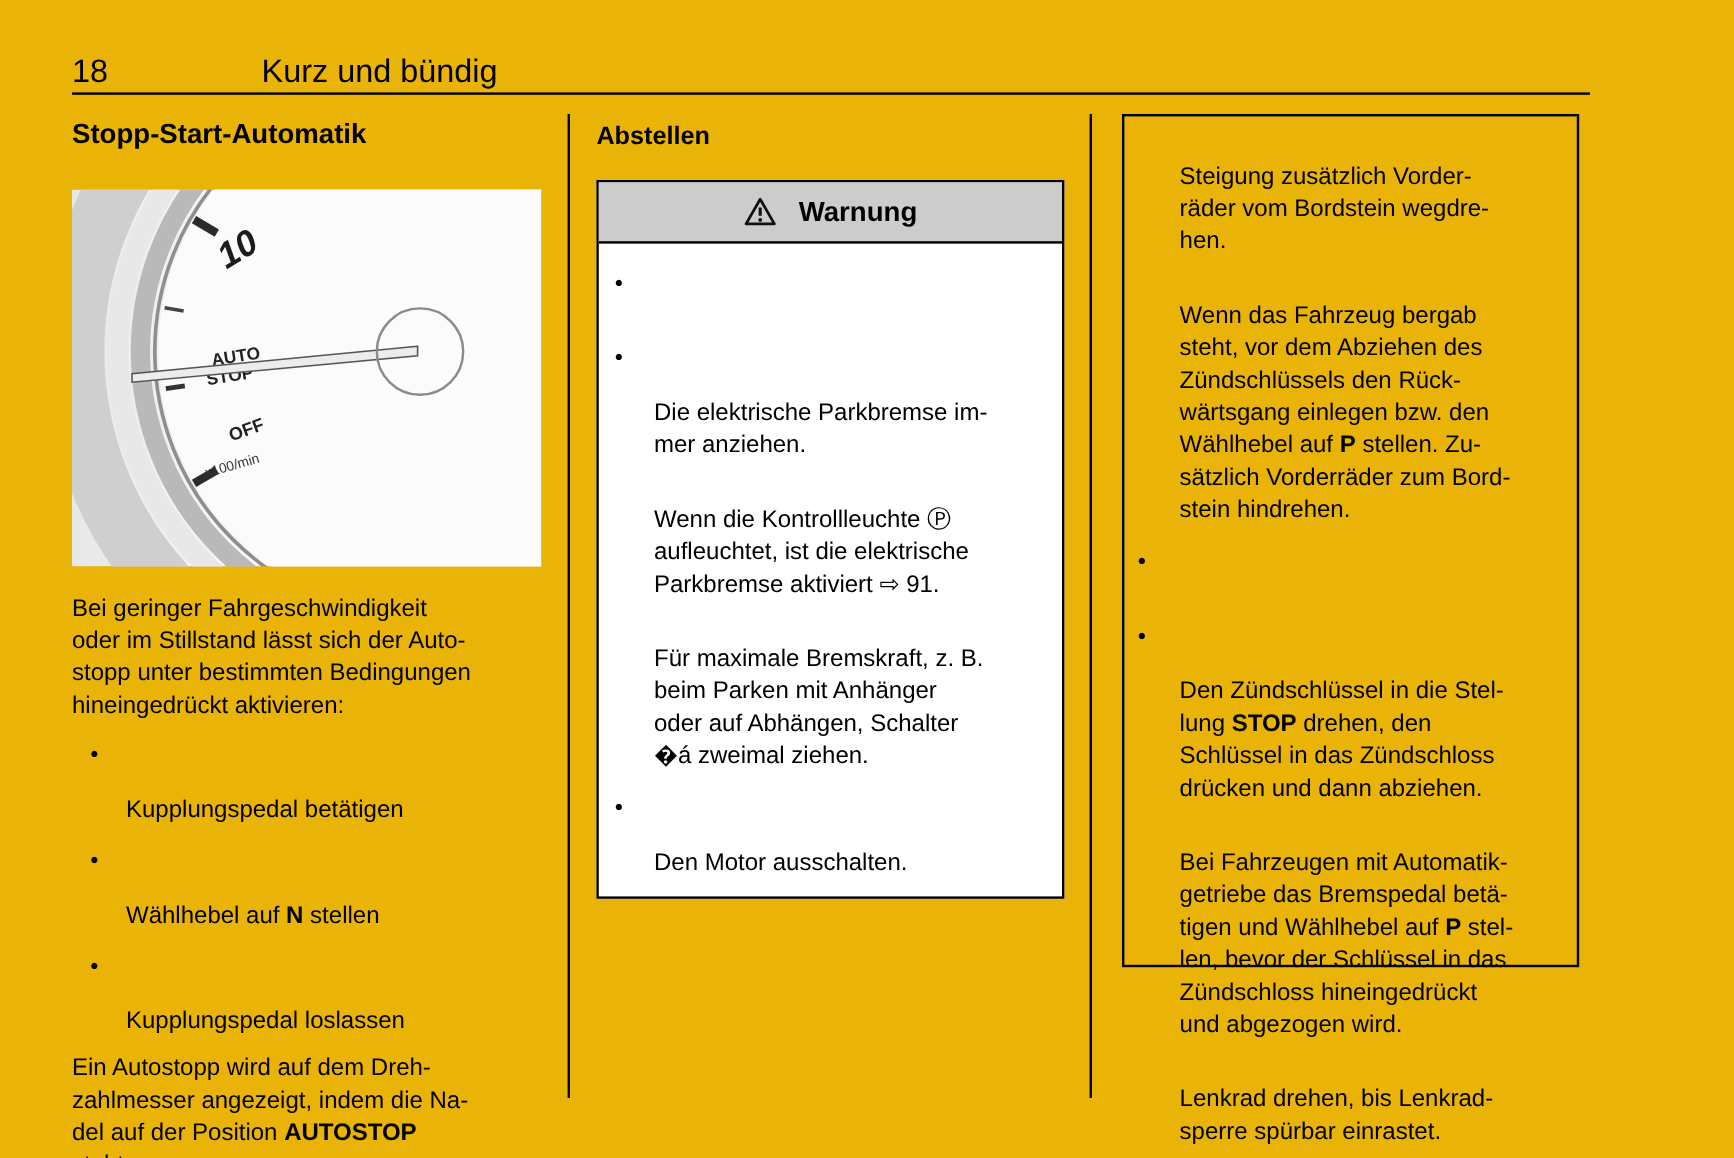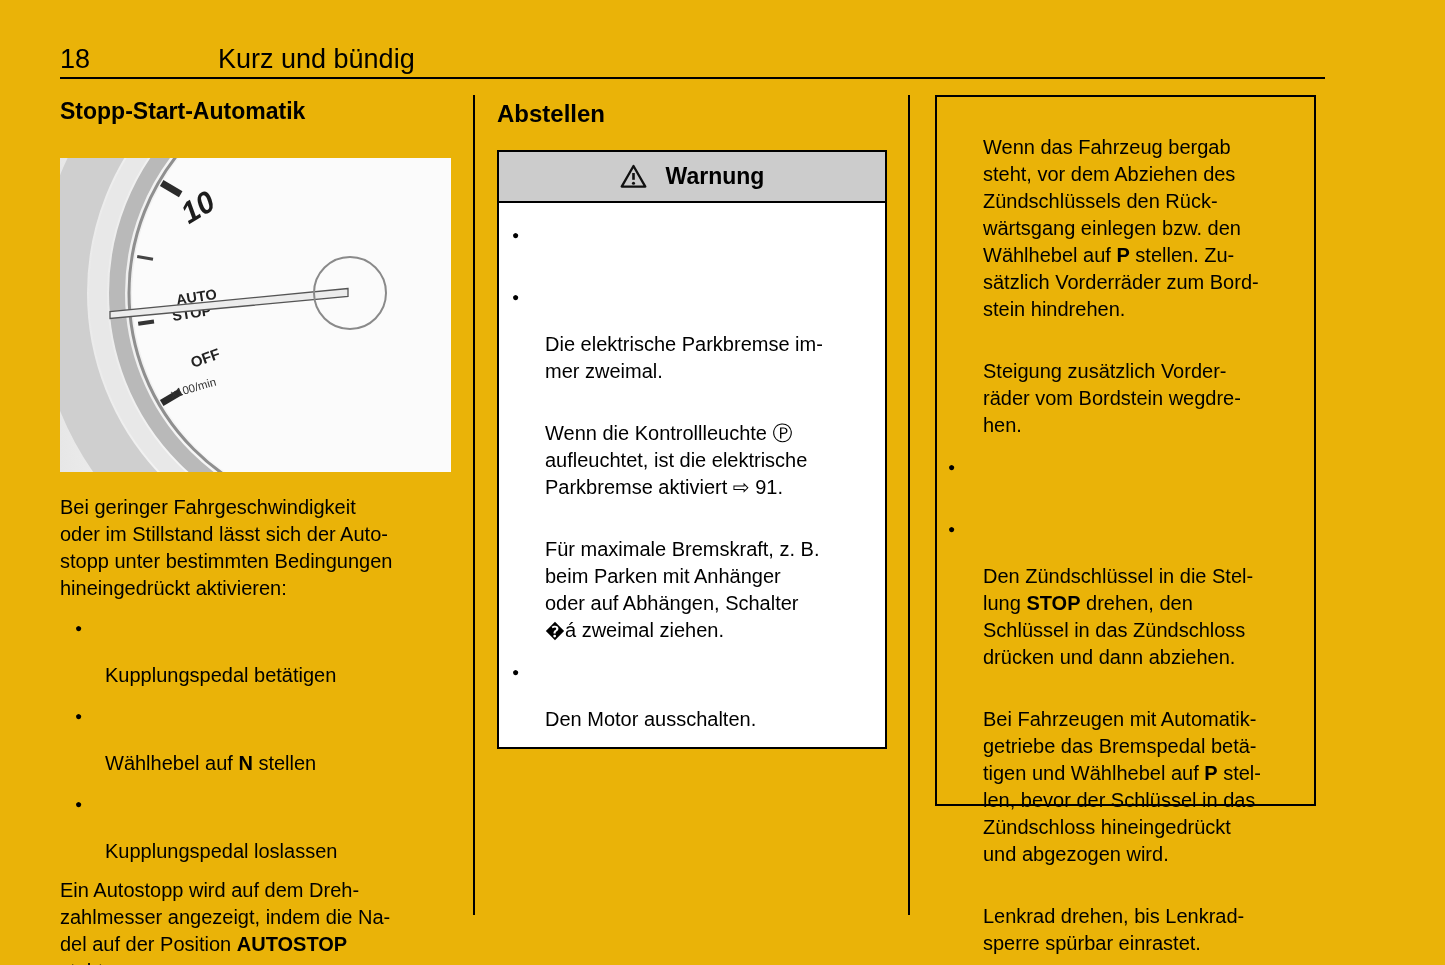--- a/index.html
+++ b/index.html
@@ -21,21 +21,21 @@
   .vrule.v1 { left:473px; }
   .vrule.v2 { left:908px; }
 
   
   .col1 { position:absolute; left:60px;  top:96px; width:400px; }
   .col2 { position:absolute; left:497px; top:96px; width:390px; }
   .col3 { position:absolute; left:935px; top:95px; width:381px; height:711px;
           border:2px solid #000; padding:10px 14px 0 46px; }
 
   .h-left { font-size:23px; font-weight:bold; line-height:30px; margin-bottom:32px; }
-  .h-mid  { font-size:24px; font-weight:bold; line-height:35px; margin-bottom:19px; }
+  .h-mid  { font-size:21px; font-weight:bold; line-height:35px; margin-bottom:19px; }
 
   .txt { font-size:20px; line-height:27px; white-space:pre-line; }
 
   .gauge { display:block; margin-bottom:22px; }
 
   .lbullet { position:relative; padding-left:45px; margin:6px 0 7px; }
   .lbullet .marker { position:absolute; left:15px; top:7px; font-size:12px; }
 
   .para { margin-top:12px; }
 
@@ -145,21 +145,21 @@
       </div>
       <div class="warnbody">
 
         <div class="witem txt">
           <span class="marker">●</span>
         </div>
 
         <div class="witem txt">
           <span class="marker">●</span>
           <span>Die elektrische Parkbremse im-
-mer zweimal.</span>
+mer anziehen.</span>
         </div>
 
 
         <div class="witem txt">
           <span>Wenn die Kontrollleuchte Ⓟ
 aufleuchtet, ist die elektrische
 Parkbremse aktiviert ⇨ 91.</span>
         </div>
 
         <div class="witem txt">
@@ -172,38 +172,38 @@
         <div class="witem txt">
           <span class="marker">●</span>
           <span>Den Motor ausschalten.</span>
         </div>
 
       </div>
     </div>
   </section>
 
   <section class="col3">
+
+    <div class="ritem txt">
+      <span>Steigung zusätzlich Vorder-
+räder vom Bordstein wegdre-
+hen.</span>
+    </div>
 
     <div class="ritem txt">
       <span>Wenn das Fahrzeug bergab
 steht, vor dem Abziehen des
 Zündschlüssels den Rück-
 wärtsgang einlegen bzw. den
 Wählhebel auf </span><b>P</b><span> stellen. Zu-
 sätzlich Vorderräder zum Bord-
 stein hindrehen.</span>
     </div>
 
     <div class="ritem txt">
-      <span>Steigung zusätzlich Vorder-
-räder vom Bordstein wegdre-
-hen.</span>
-    </div>
-
-    <div class="ritem txt">
       <span class="marker">●</span>
     </div>
 
     <div class="ritem txt">
       <span class="marker">●</span>
       <span>Den Zündschlüssel in die Stel-
 lung </span><b>STOP</b><span> drehen, den
 Schlüssel in das Zündschloss
 drücken und dann abziehen.</span>
     </div>

